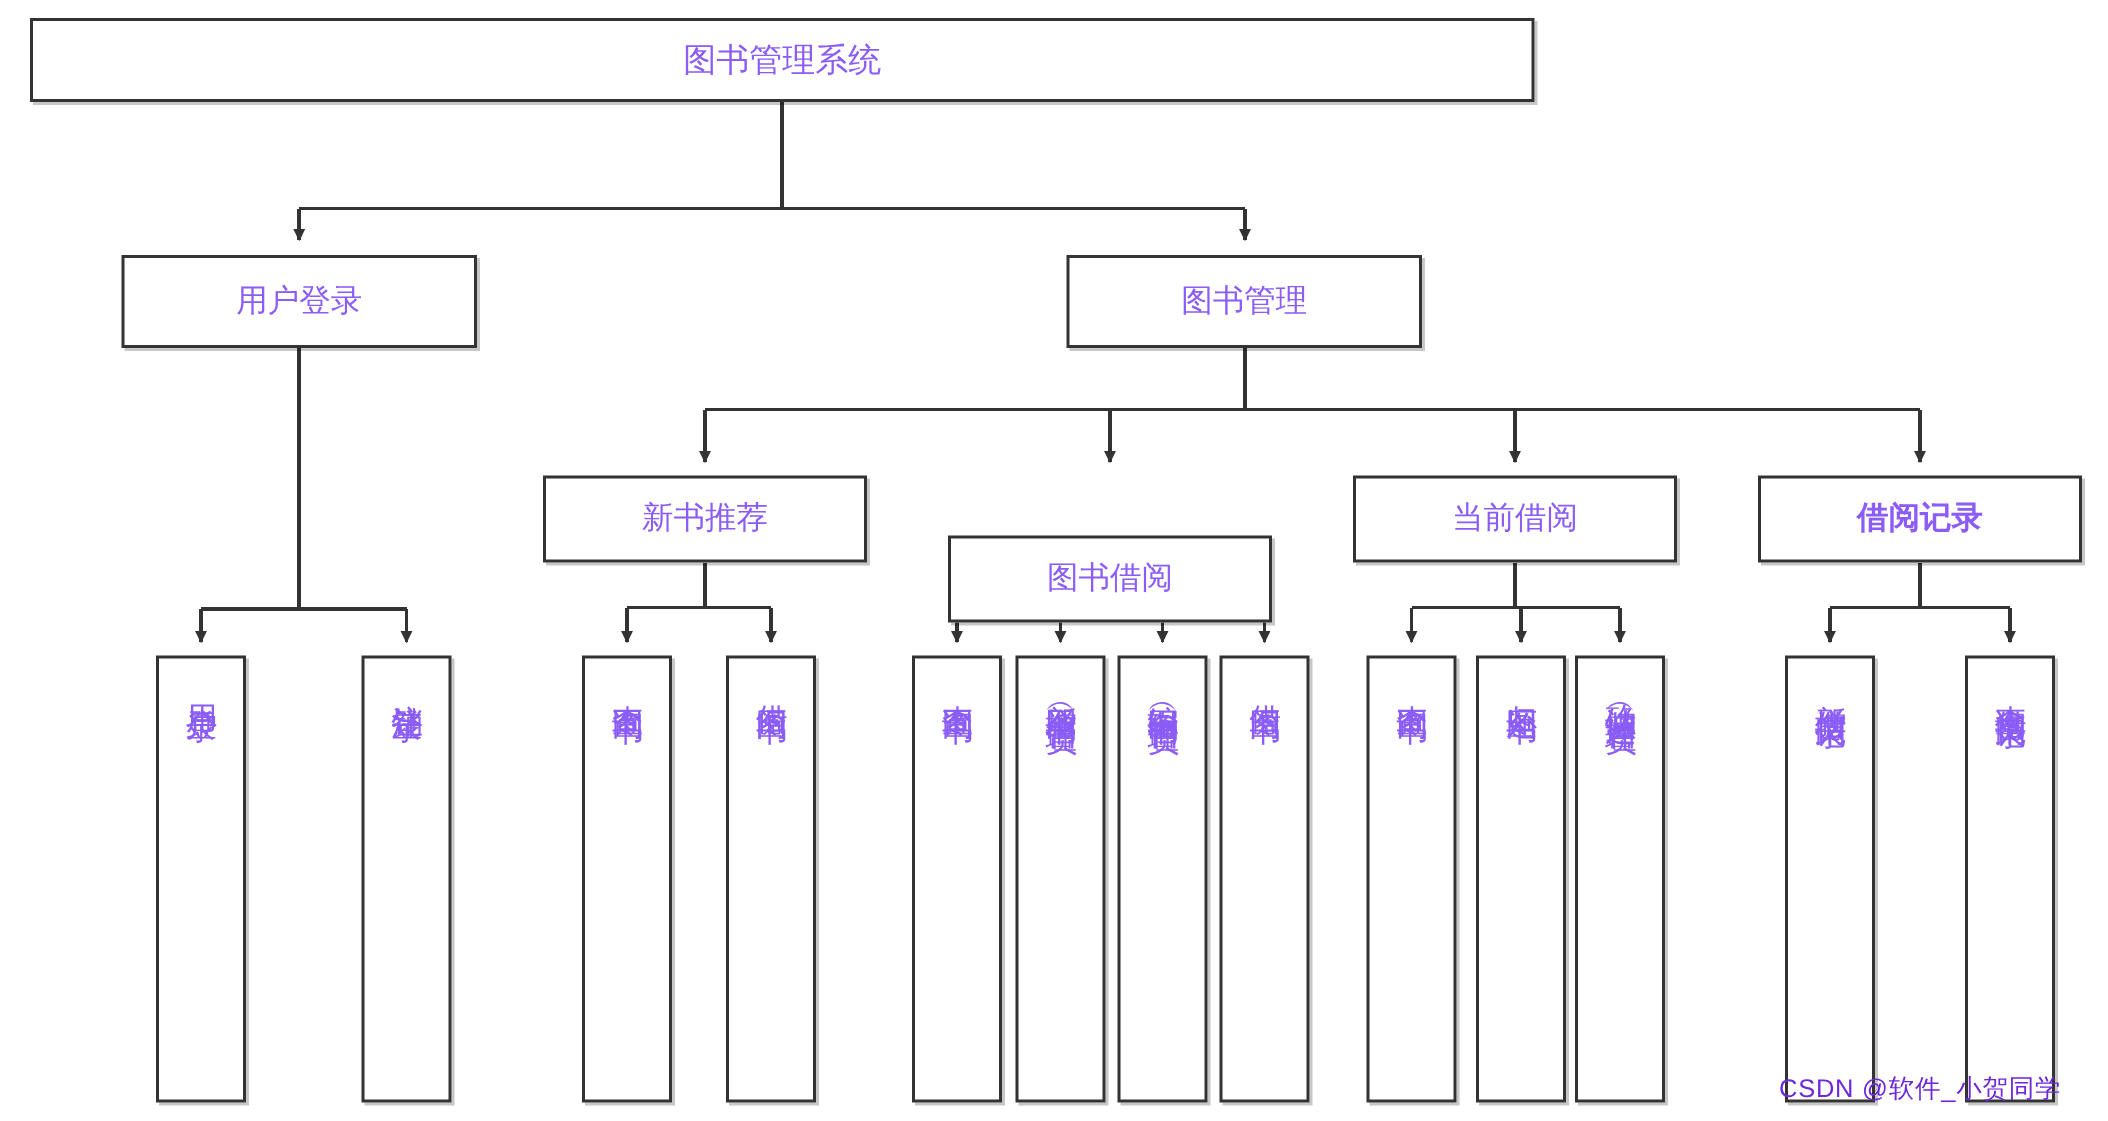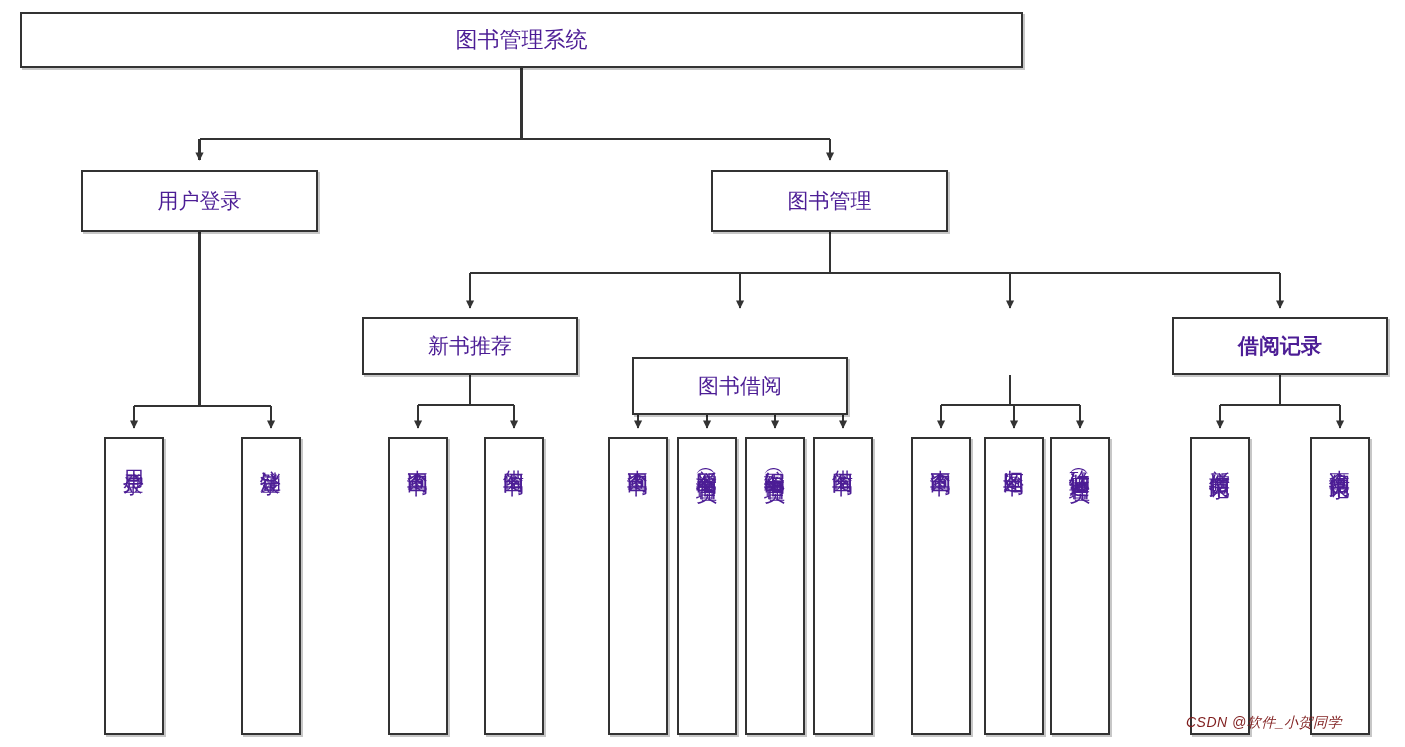--- a/index.html
+++ b/index.html
@@ -36,21 +36,21 @@
     align-items: center;
     justify-content: center;
     color: #1a1a1a;
     z-index: 2;
   }
   .node-label {
     display: block;
     text-align: center;
     line-height: 1.18;
     white-space: nowrap;
-    color: #4c1d95;
+    color: #8b5cf6;
   }
   .node.horizontal .node-label {
     font-size: 21px;
   }
   .node.root .node-label {
     font-size: 22px;
   }
   .node.vertical {
     align-items: flex-start;
     padding-top: 14px;
@@ -60,27 +60,26 @@
     text-orientation: upright;
     font-size: 21px;
     letter-spacing: 2px;
     line-height: 1;
     white-space: nowrap;
   }
   .watermark {
     position: absolute;
     left: 1186px;
     top: 714px;
-    font-size: 14px;
-    color: #7f1d1d;
+    font-size: 17px;
+    color: #6d28d9;
     letter-spacing: 0.5px;
     white-space: nowrap;
     z-index: 5;
     user-select: none;
-    font-style: italic;
   }
 </style>
 </head>
 <body>
 
 <div id="diagram-root">
 
   <svg id="edge-layer" viewBox="0 0 1405 747" xmlns="http://www.w3.org/2000/svg">
     <defs>
       <marker id="arrowhead" markerWidth="9" markerHeight="9" refX="7.6" refY="4.5" orient="auto" markerUnits="userSpaceOnUse">
@@ -141,20 +140,23 @@
   <div class="node horizontal" id="node-l2-1" style="left: 711px; top: 170px; width: 237px; height: 62px;">
     <span class="node-label">图书管理</span>
   </div>
 
   <div class="node horizontal" id="node-l3-0" style="left: 362px; top: 317px; width: 216px; height: 58px;">
     <span class="node-label">新书推荐</span>
   </div>
   <div class="node horizontal" id="node-l3-1" style="left: 632px; top: 317px; width: 216px; height: 58px; margin-top: 40px;">
     <span class="node-label">图书借阅</span>
   </div>
+  <div class="node horizontal" id="node-l3-2" style="left: 902px; top: 317px; width: 216px; height: 58px;">
+    <span class="node-label">当前借阅</span>
+  </div>
   <div class="node horizontal" id="node-l3-3" style="left: 1172px; top: 317px; width: 216px; height: 58px; font-weight: bold;">
     <span class="node-label">借阅记录</span>
   </div>
 
   <div class="node vertical" id="node-leaf-0" style="left: 104px; top: 437px; width: 60px; height: 298px;">
     <span class="node-label">用户登录</span>
   </div>
   <div class="node vertical" id="node-leaf-1" style="left: 241px; top: 437px; width: 60px; height: 298px;">
     <span class="node-label">注销登录</span>
   </div>

